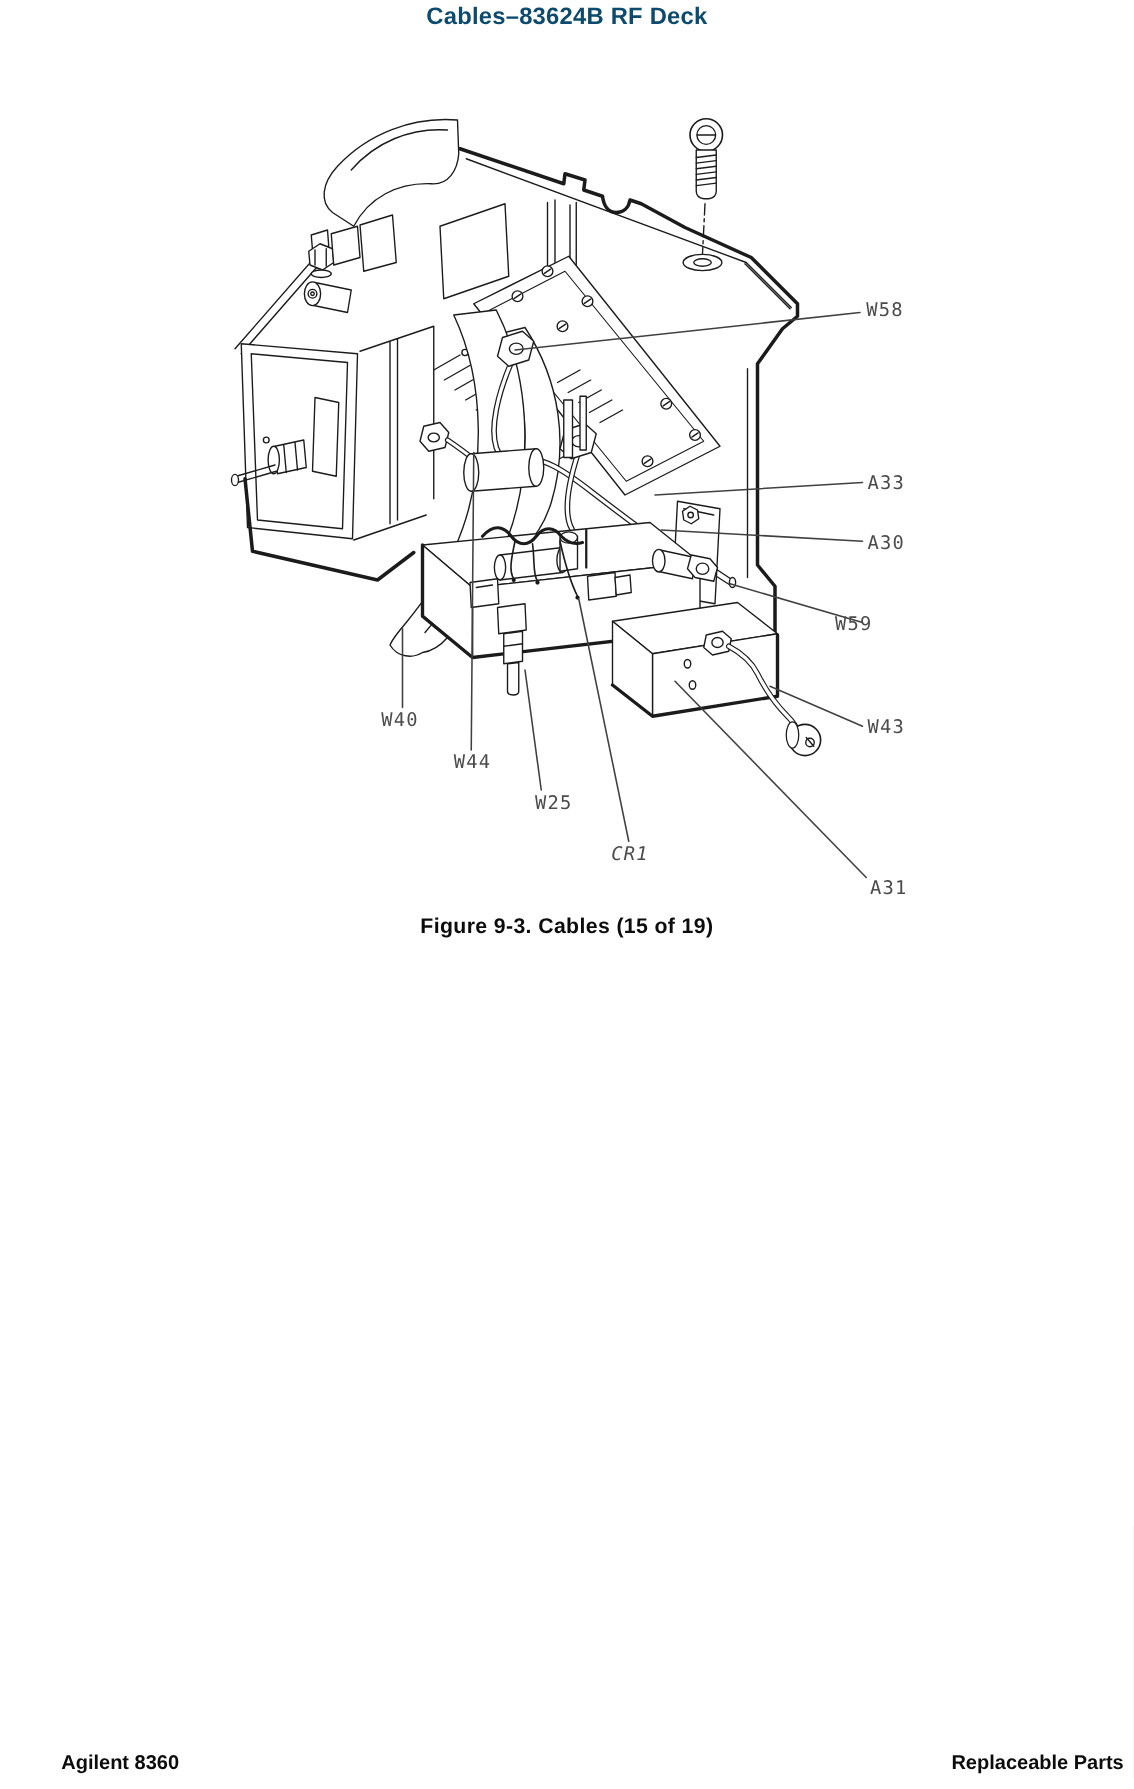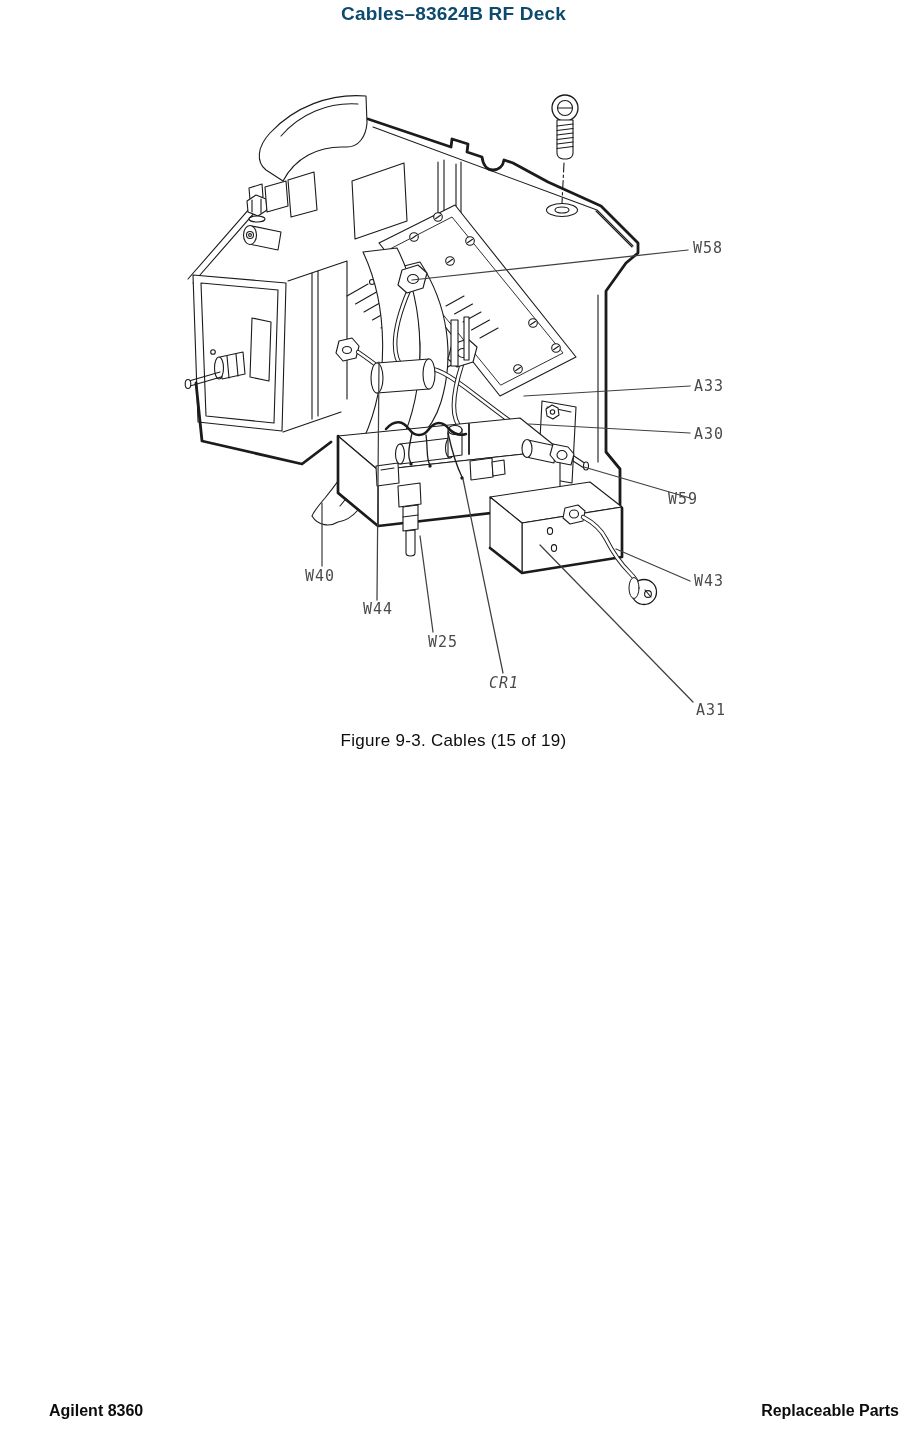--- a/index.html
+++ b/index.html
@@ -36,21 +36,21 @@
   .c-a30{left:694px;top:427px;}
   .c-w59{left:668px;top:492px;}
   .c-w43{left:694px;top:574px;}
   .c-w40{left:305px;top:569px;text-align:right;}
   .c-w44{left:363px;top:602px;}
   .c-w25{left:428px;top:635px;}
   .c-cr1{left:489px;top:676px;font-style:italic;}
   .c-a31{left:696px;top:703px;}
   .figure-caption{
     position:absolute;top:731px;left:0;width:100%;
-    text-align:center;font-size:17px;font-weight:normal;color:#0c0c0c;
+    text-align:center;font-size:17px;font-weight:bold;color:#0c0c0c;
     letter-spacing:.3px;
   }
   
   .footer{position:absolute;left:0;top:1402px;width:100%;font-size:16px;font-weight:bold;color:#0c0c0c;}
   .footer-left{position:absolute;left:8px;top:0;margin-left:41px;}
   .footer-right{position:absolute;right:8px;top:0;display:flex;gap:15px;flex-direction:column;}
 </style>
 </head>
 <body>
 

